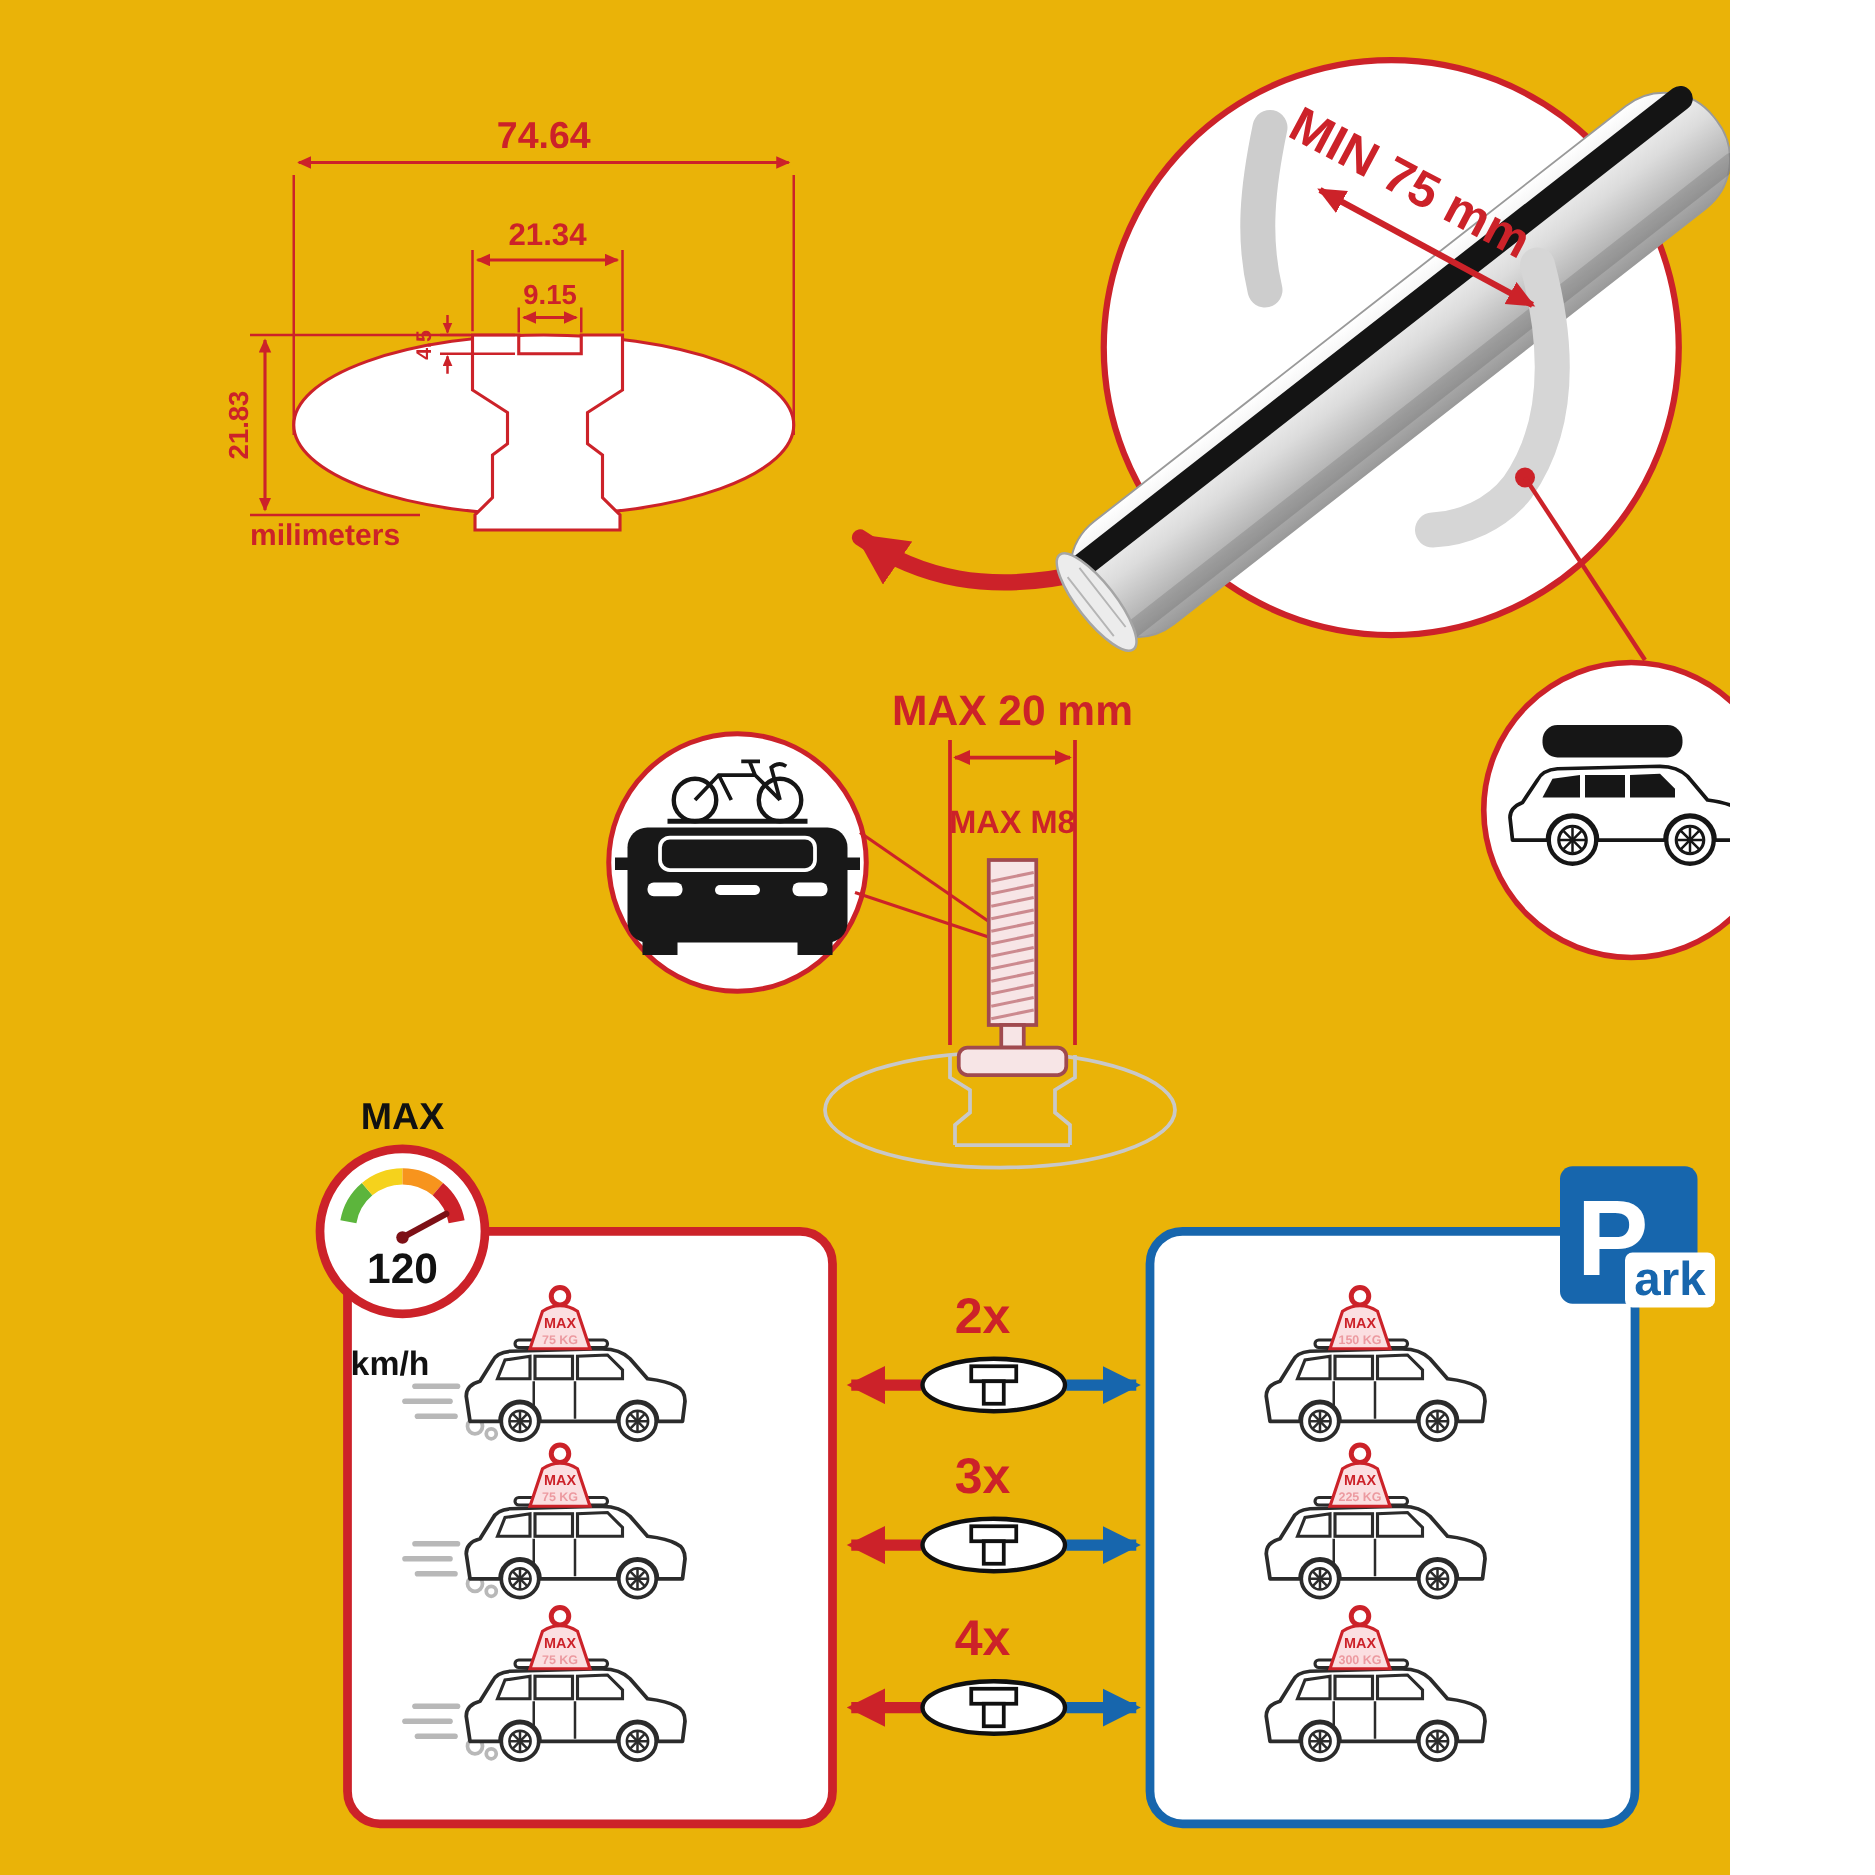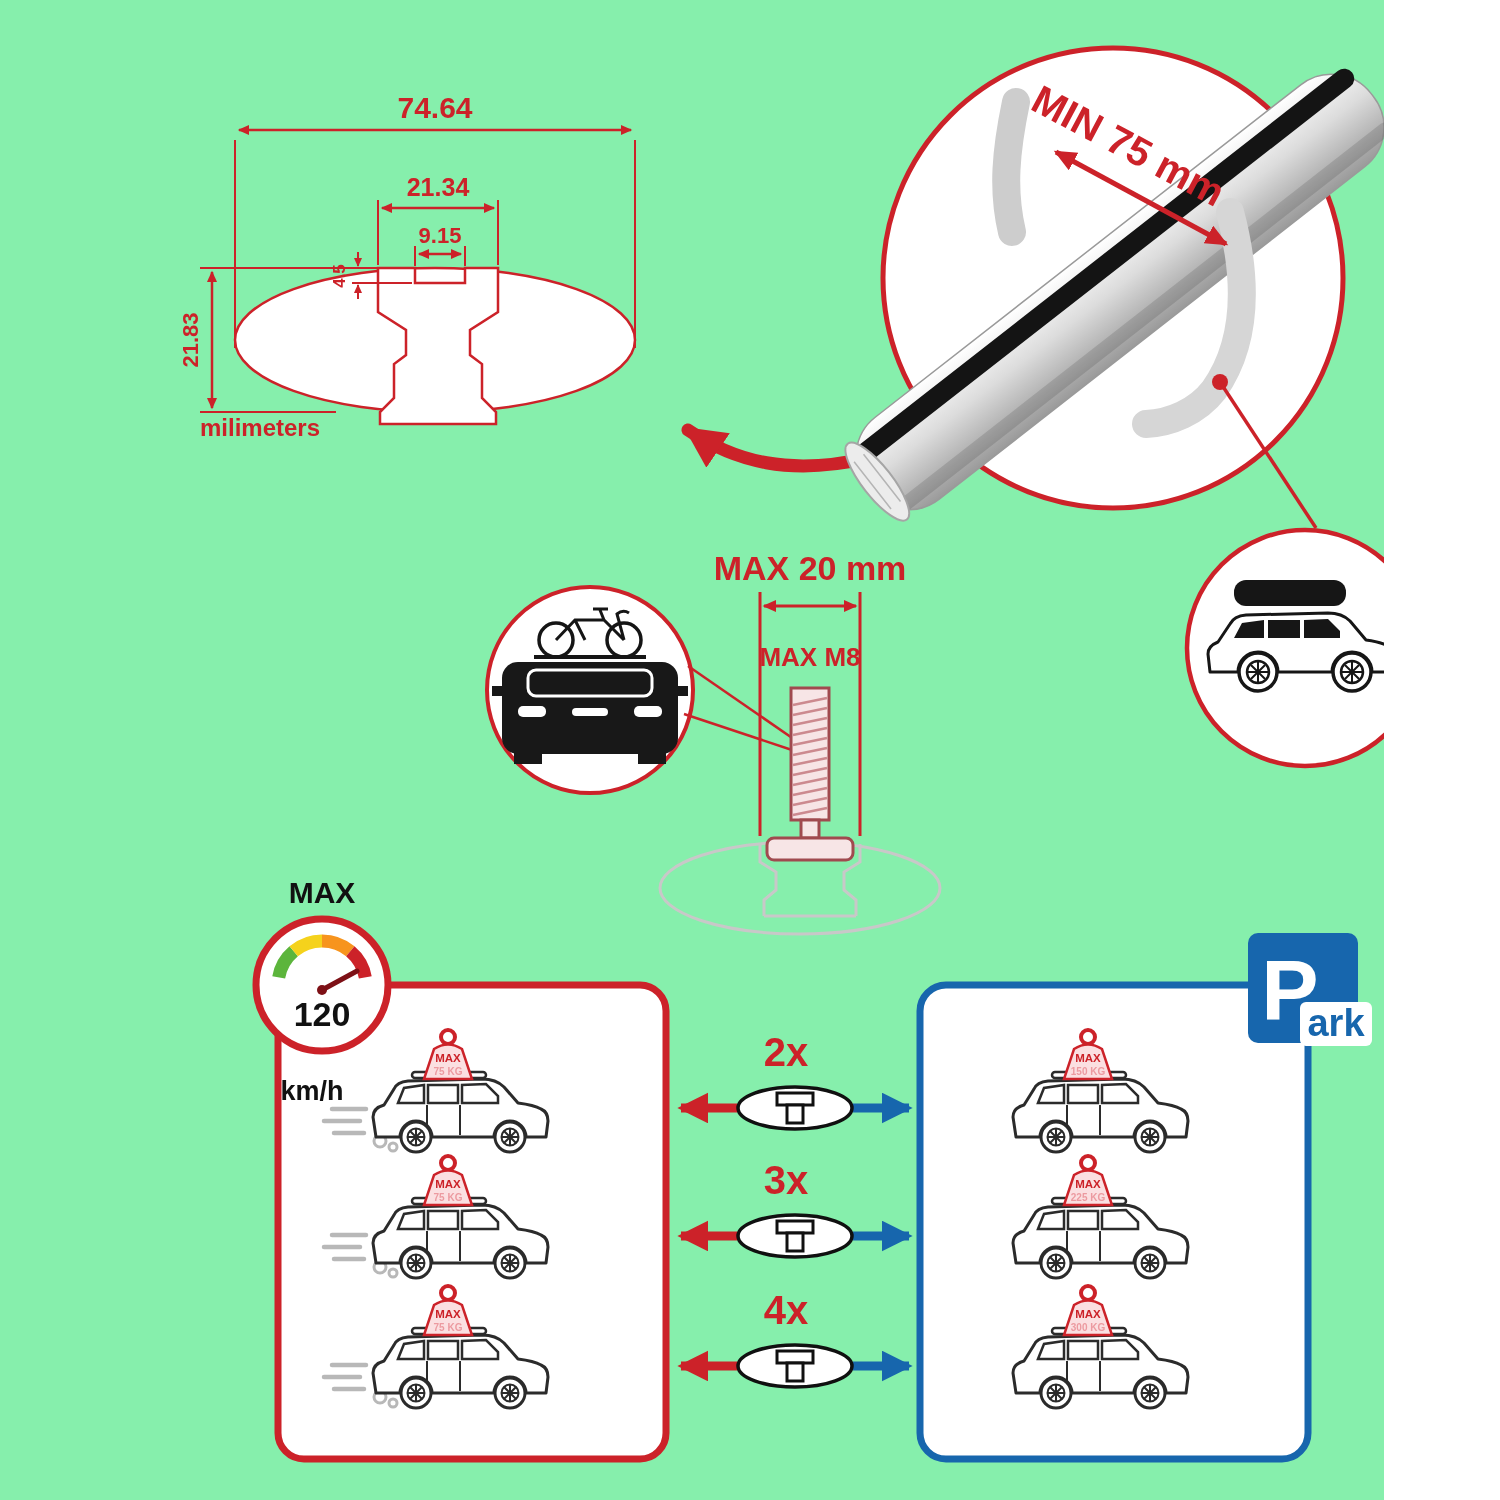--- a/index.html
+++ b/index.html
@@ -1,16 +1,16 @@
 <!DOCTYPE html>
 <html><head>
 <meta charset="utf-8">
 <style>
   html,body{margin:0;padding:0;background:#fff;}
-  #stage{position:relative;width:1384px;height:1500px;background:#86efac;overflow:hidden;}
+  #stage{position:relative;width:1384px;height:1500px;background:#eab308;overflow:hidden;}
   svg{display:block;}
   text{font-family:"Liberation Sans","DejaVu Sans",sans-serif;}
   .dimtxt{font-weight:bold;fill:#cc2229;}
   .blktxt{font-weight:bold;fill:#111111;}
 </style>
 </head>
 <body>
 
 <div id="stage">
 <svg width="1500" height="1500" viewBox="0 0 1500 1500">

